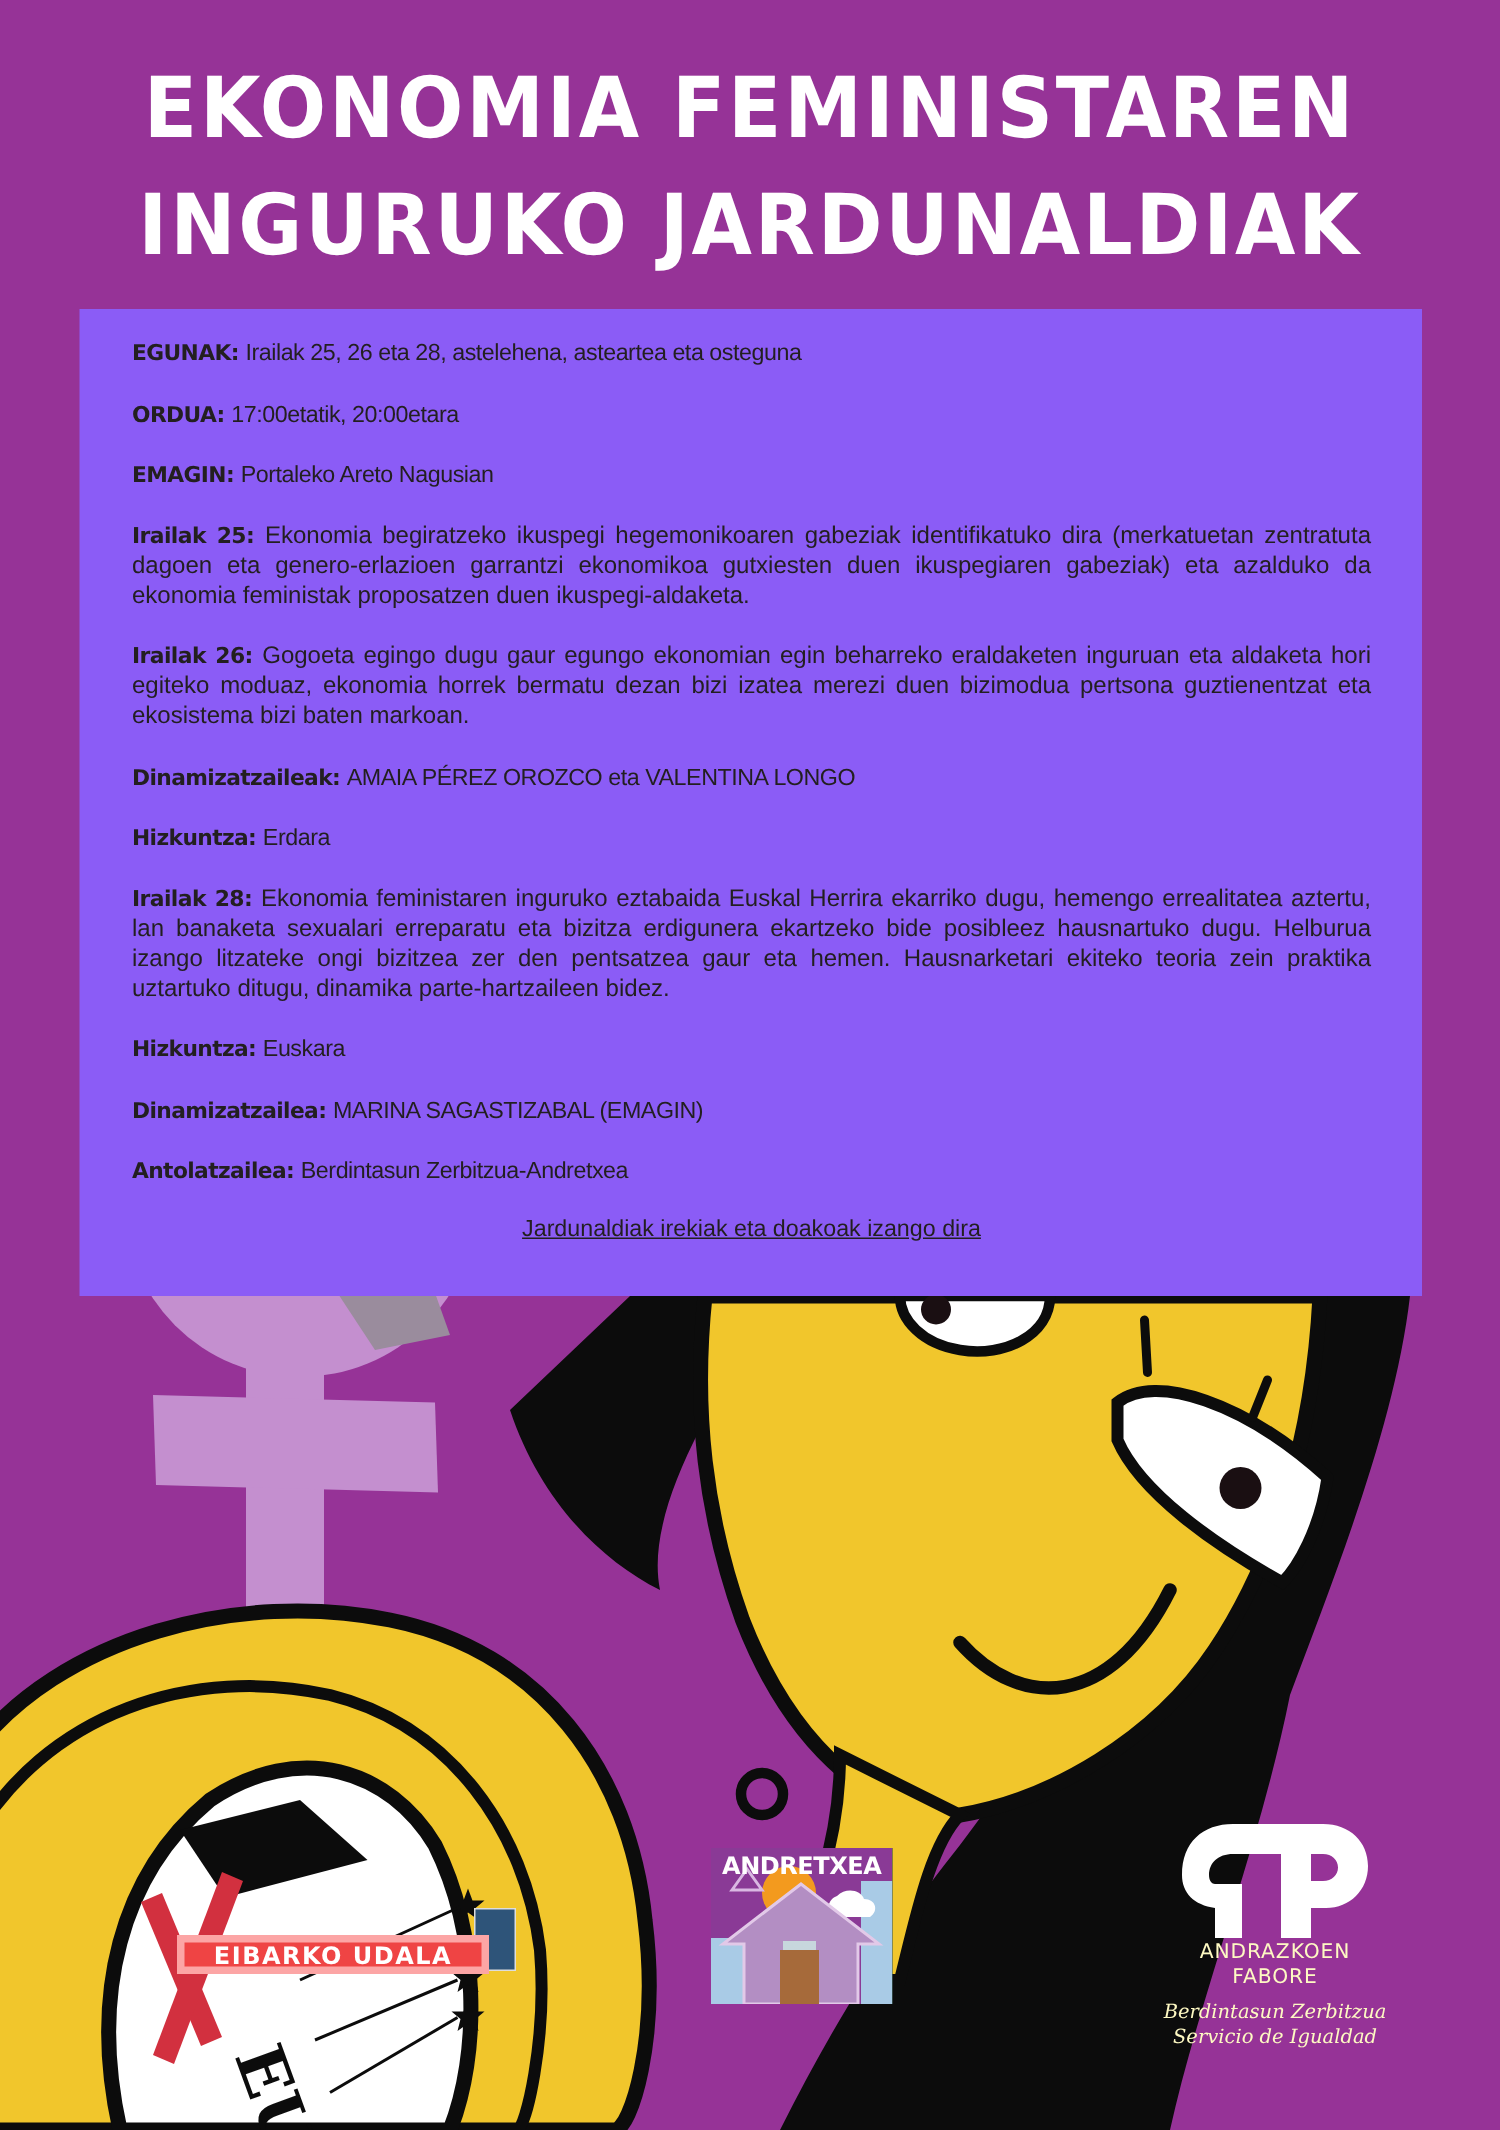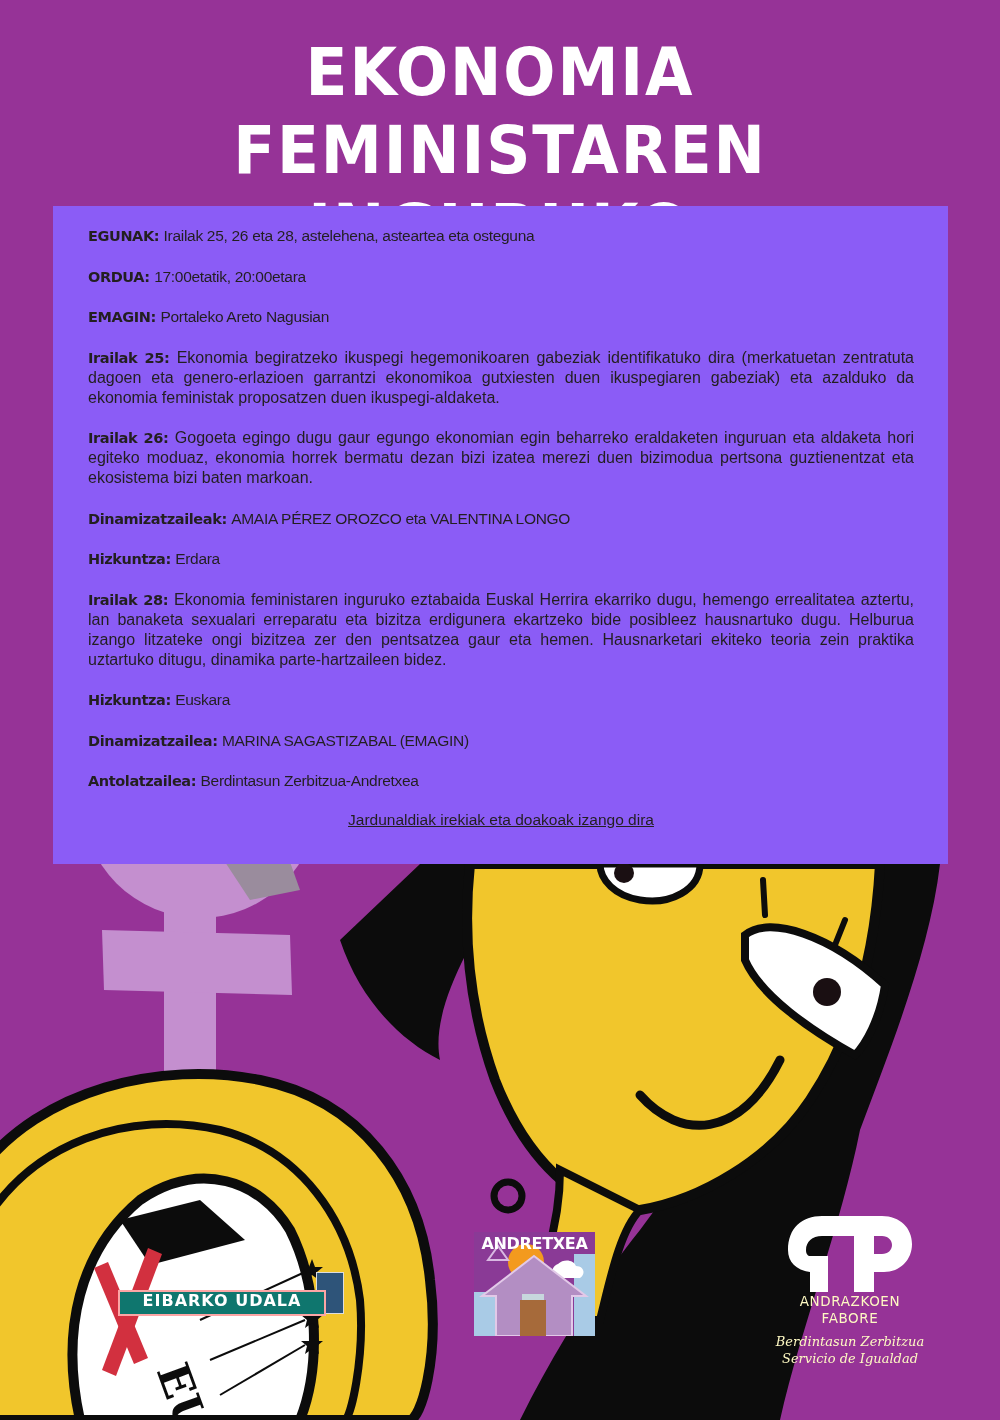--- a/index.html
+++ b/index.html
@@ -9,21 +9,21 @@
     font-family: "DejaVu Sans", sans-serif;
     position: relative;
   }
   .poster { position: absolute; inset: 0; width: 1000px; height: 1420px; overflow: hidden; background: #963397; }
 
   
   .title {
     position: absolute; left: 0; top: 34px; width: 1000px;
     text-align: center; color: #ffffff;
     font-family: "DejaVu Sans", sans-serif;
-    font-weight: bold; font-size: 66px; letter-spacing: 2px;
+    font-weight: bold; font-size: 56px; letter-spacing: 2px;
     line-height: 78px;
   }
   .title .line { display: block; transform: scaleX(0.93); }
 
   
   .illus { position: absolute; left: 0; top: 0; width: 1000px; height: 1420px; }
 
   
   .card {
     position: absolute; left: 53px; top: 206px; width: 895px; height: 658px;
@@ -40,21 +40,21 @@
   .footer-note {
     text-align: center; text-decoration: underline;
     font-family: "Liberation Sans", sans-serif; font-size: 15.5px;
     margin-top: -1px;
   }
 
   
   .logo-eibar { position: absolute; left: 102px; top: 1286px; width: 240px; height: 32px; }
   .eibar-box {
     position: absolute; left: 16px; top: 4px; width: 208px; height: 26px;
-    background: #0f766e; border: 2px solid #fca5a5; box-sizing: border-box;
+    background: #ef4444; border: 5px solid #fca5a5; box-sizing: border-box;
     color: #fff; font-weight: bold; font-size: 16px; line-height: 18px;
     text-align: center; letter-spacing: 1px; font-family: "DejaVu Sans", sans-serif;
   }
   .eibar-blue { position: absolute; left: 214px; top: -14px; width: 26px; height: 40px; background: #2e5479; border: 1px solid #ddd; }
 
   .logo-andretxea {
     position: absolute; left: 474px; top: 1232px; width: 121px; height: 104px;
     background: #14532d; overflow: hidden;
   }
   .andretxea-title {

